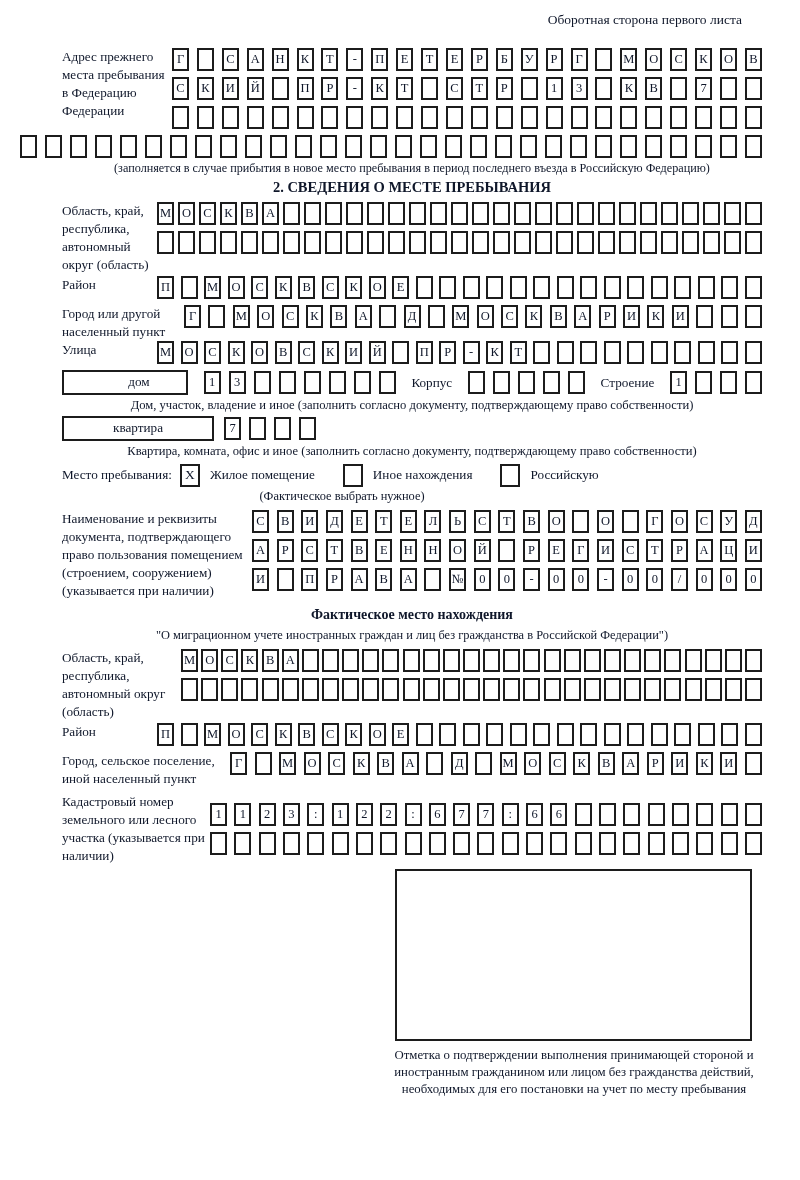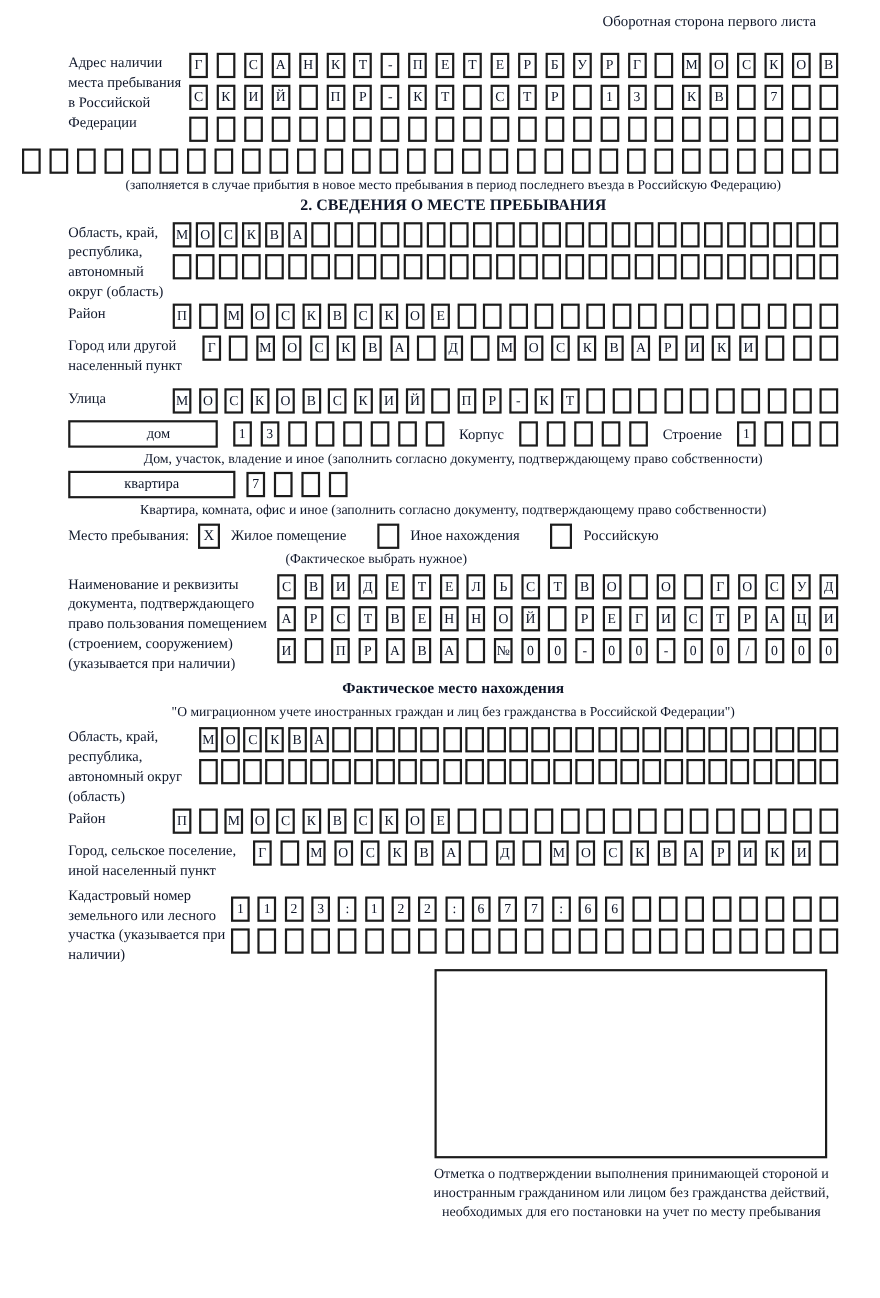--- a/index.html
+++ b/index.html
@@ -30,33 +30,33 @@
   .caption-left   { font-size:12.6px; text-align:center; margin:3px 0 3px 0; }
   .h2 { font-size:14.5px; font-weight:bold; text-align:center; margin:3px 0 6px 0; }
   .h3 { font-size:14px;   font-weight:bold; text-align:center; margin:2px 0 5px 0; }
   .note-center { font-size:12.4px; text-align:center; margin:0 0 2px 0; }
 
   .wide-box {
     box-sizing:border-box; border:2px solid #1c1c1c; height:25px;
     display:flex; align-items:center; justify-content:center; font-size:13.2px;
   }
   .house-row   { justify-content:space-between; align-items:center; margin-bottom:2px; }
-  .house-box   { width:136px;padding-left:28px; }
+  .house-box   { width:126px;padding-left:28px; }
   .apt-box     { width:152px; margin-right:10px; }
   .inline-label{ font-size:13.2px; line-height:25px; }
   .apt-row     { align-items:center; margin-bottom:3px; }
 
   .stay-row { align-items:center; font-size:13.2px; margin:4px 0 2px 0; }
   .chk {
     width:20px; height:23px; box-sizing:border-box; border:2px solid #1c1c1c;
     display:flex; align-items:center; justify-content:center; font-size:13.5px; flex:0 0 auto;
   }
   .stay-row .opt { margin:0 6px 0 10px; }
   .stay-row .gap-big { margin-left:22px; }
-  .stay-note { font-size:12.4px; text-align:center; width:480px; margin:2px 0 6px 40px; } .mb4{margin-bottom:12px;} .mb5{margin-bottom:5px;}
+  .stay-note { font-size:12.4px; text-align:center; width:480px; margin:2px 0 6px 40px; } .mb4{margin-bottom:0;} .mb5{margin-bottom:5px;}
   .mb6{margin-bottom:6px;} .mb8{margin-bottom:8px;}
 
   .w-prev  { width:110px; } .w-reg { width:95px;  } .w-city { width:122px; }
   .w-doc   { width:190px; } .w-reg2{ width:119px; } .w-city2{ width:168px; }
   .w-kad   { width:148px; }
 
   .stamp-box {
     box-sizing:border-box; margin:4px 0 0 333px; width:357px; height:172px;
     border:2px solid #1c1c1c; background:#fff;
   }
@@ -66,21 +66,21 @@
   }
 </style>
 </head>
 <body>
 
 <div class="page">
 
   <div class="backside-note">Оборотная сторона первого листа</div>
 
   <div class="row">
-    <div class="label w-prev">Адрес наличии места пребывания в Российской Федерации</div>
+    <div class="label w-prev">Адрес прежнего места пребывания в Федерацию Федерации</div>
     <div class="stack">
       <div class="cells">
           <div class="cell">Г</div>
           <div class="cell"></div>
           <div class="cell">С</div>
           <div class="cell">А</div>
           <div class="cell">Н</div>
           <div class="cell">К</div>
           <div class="cell">Т</div>
           <div class="cell">-</div>

